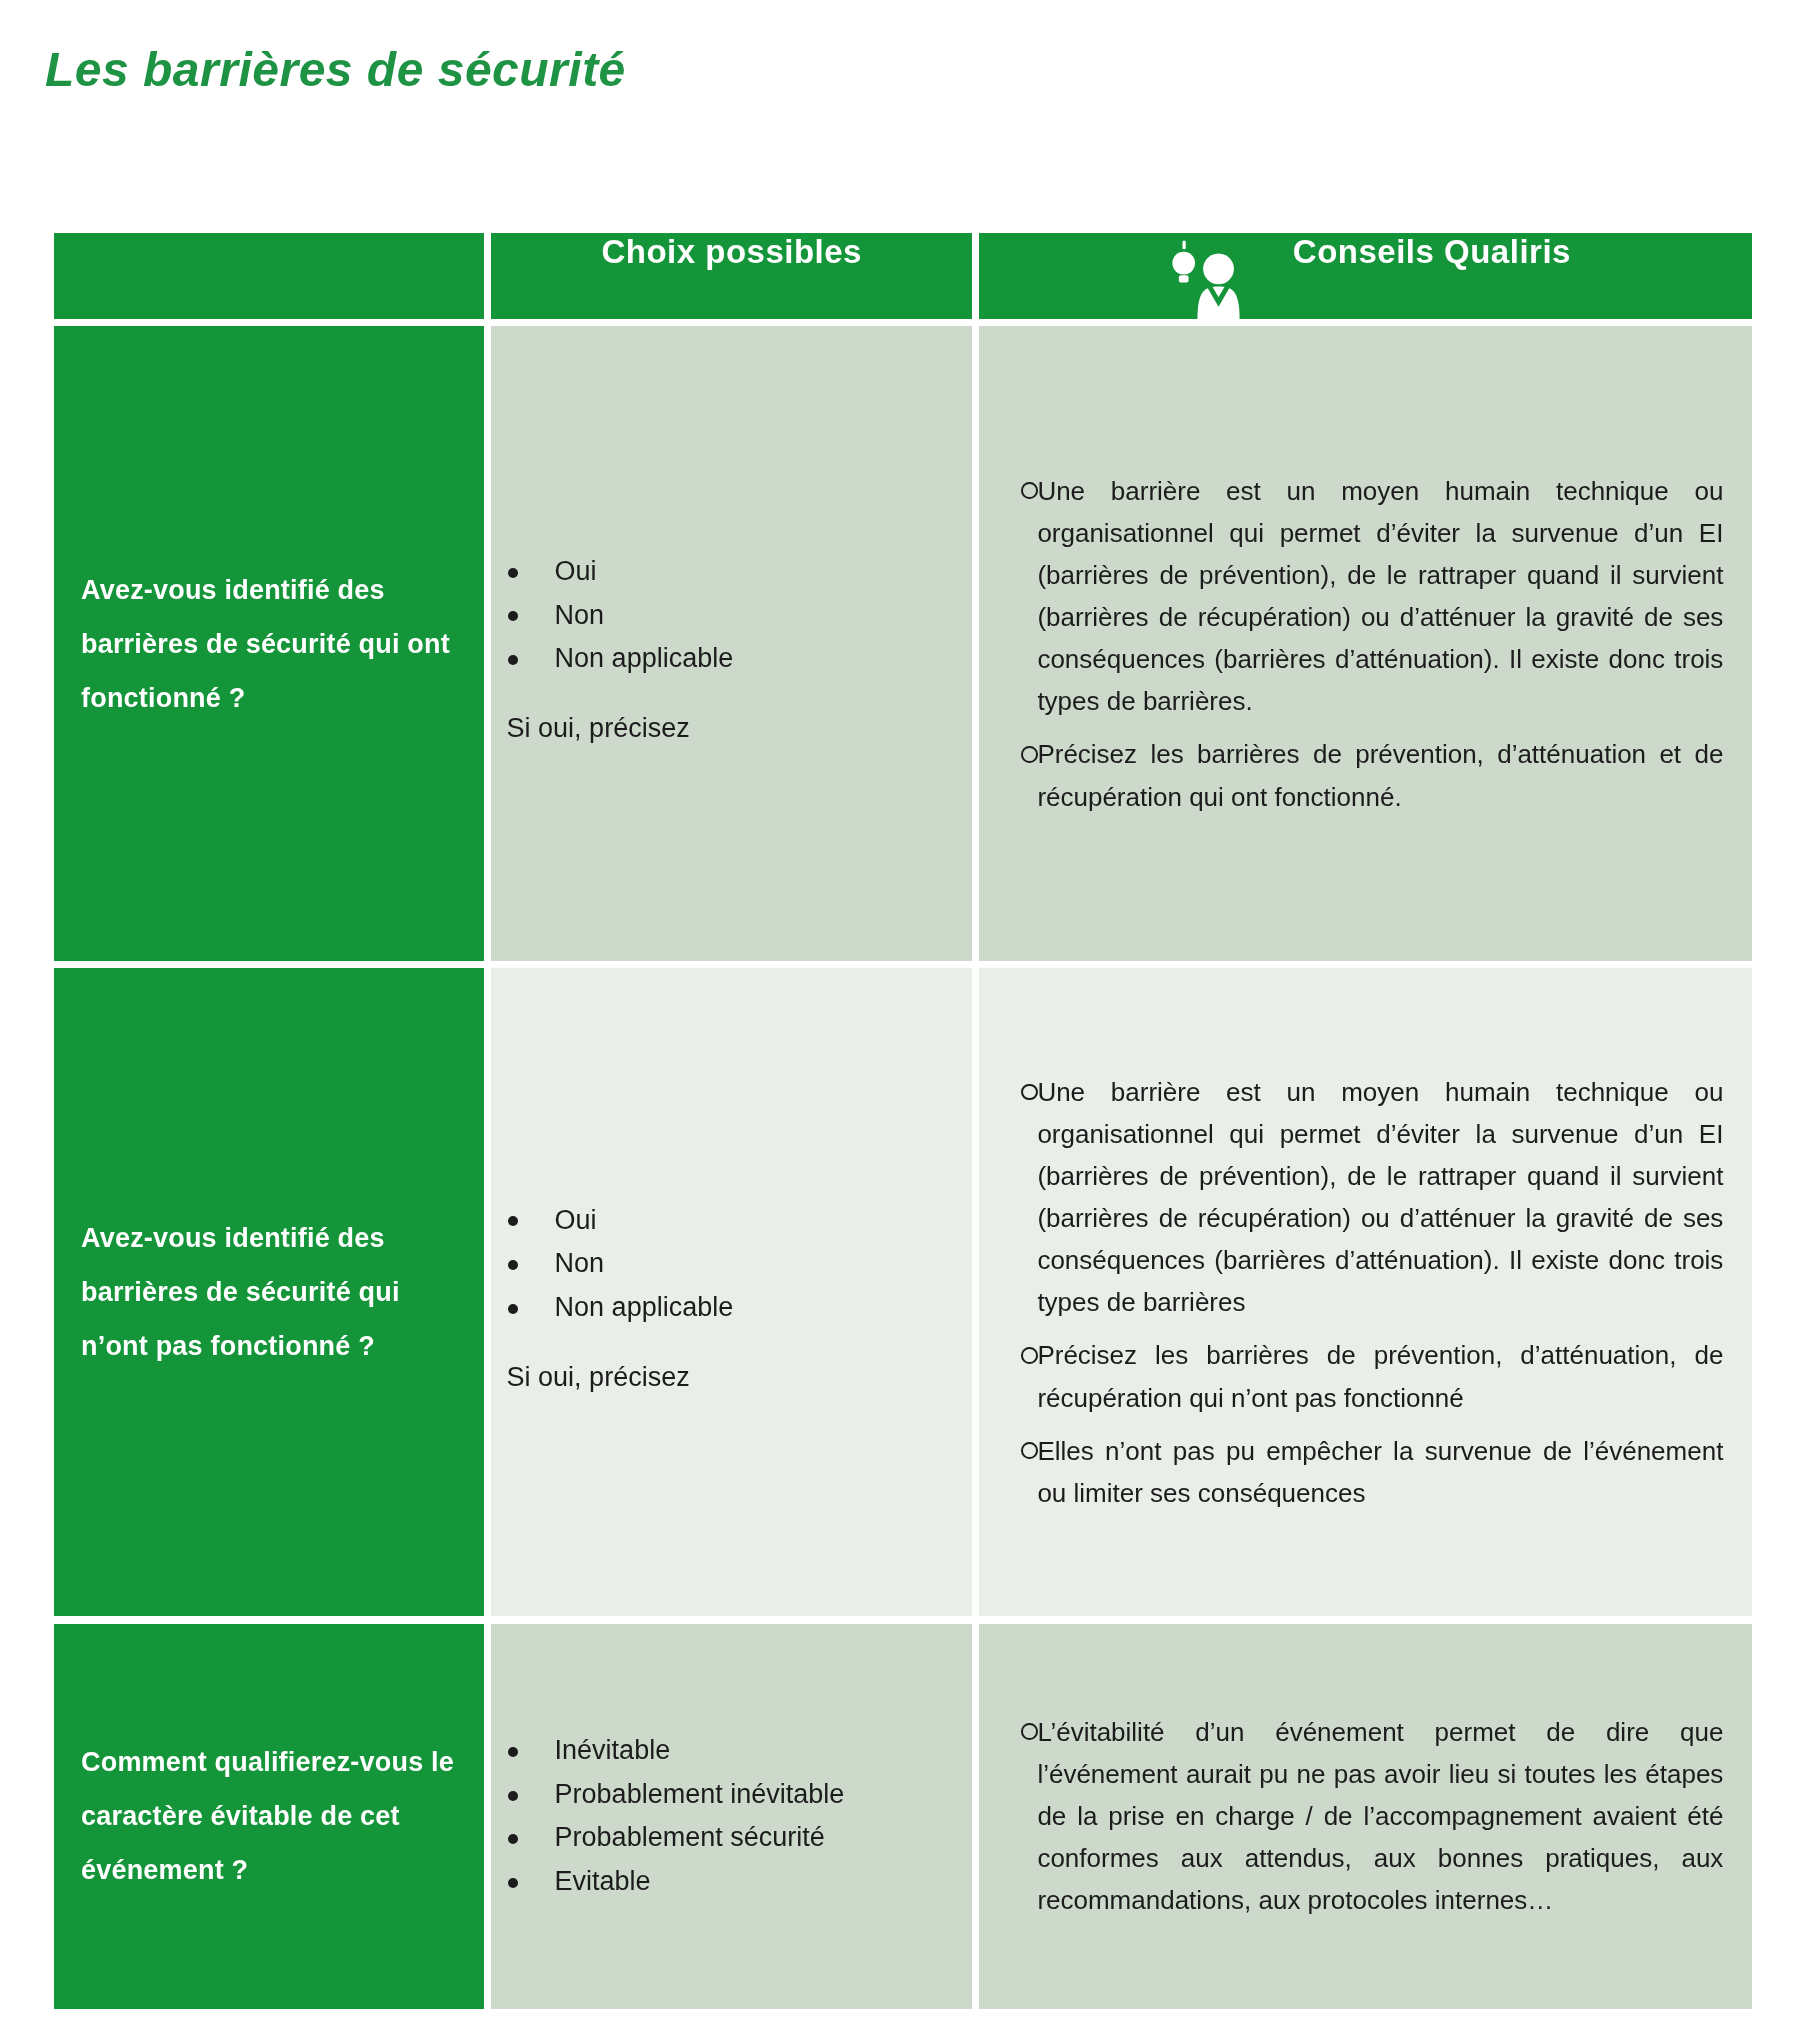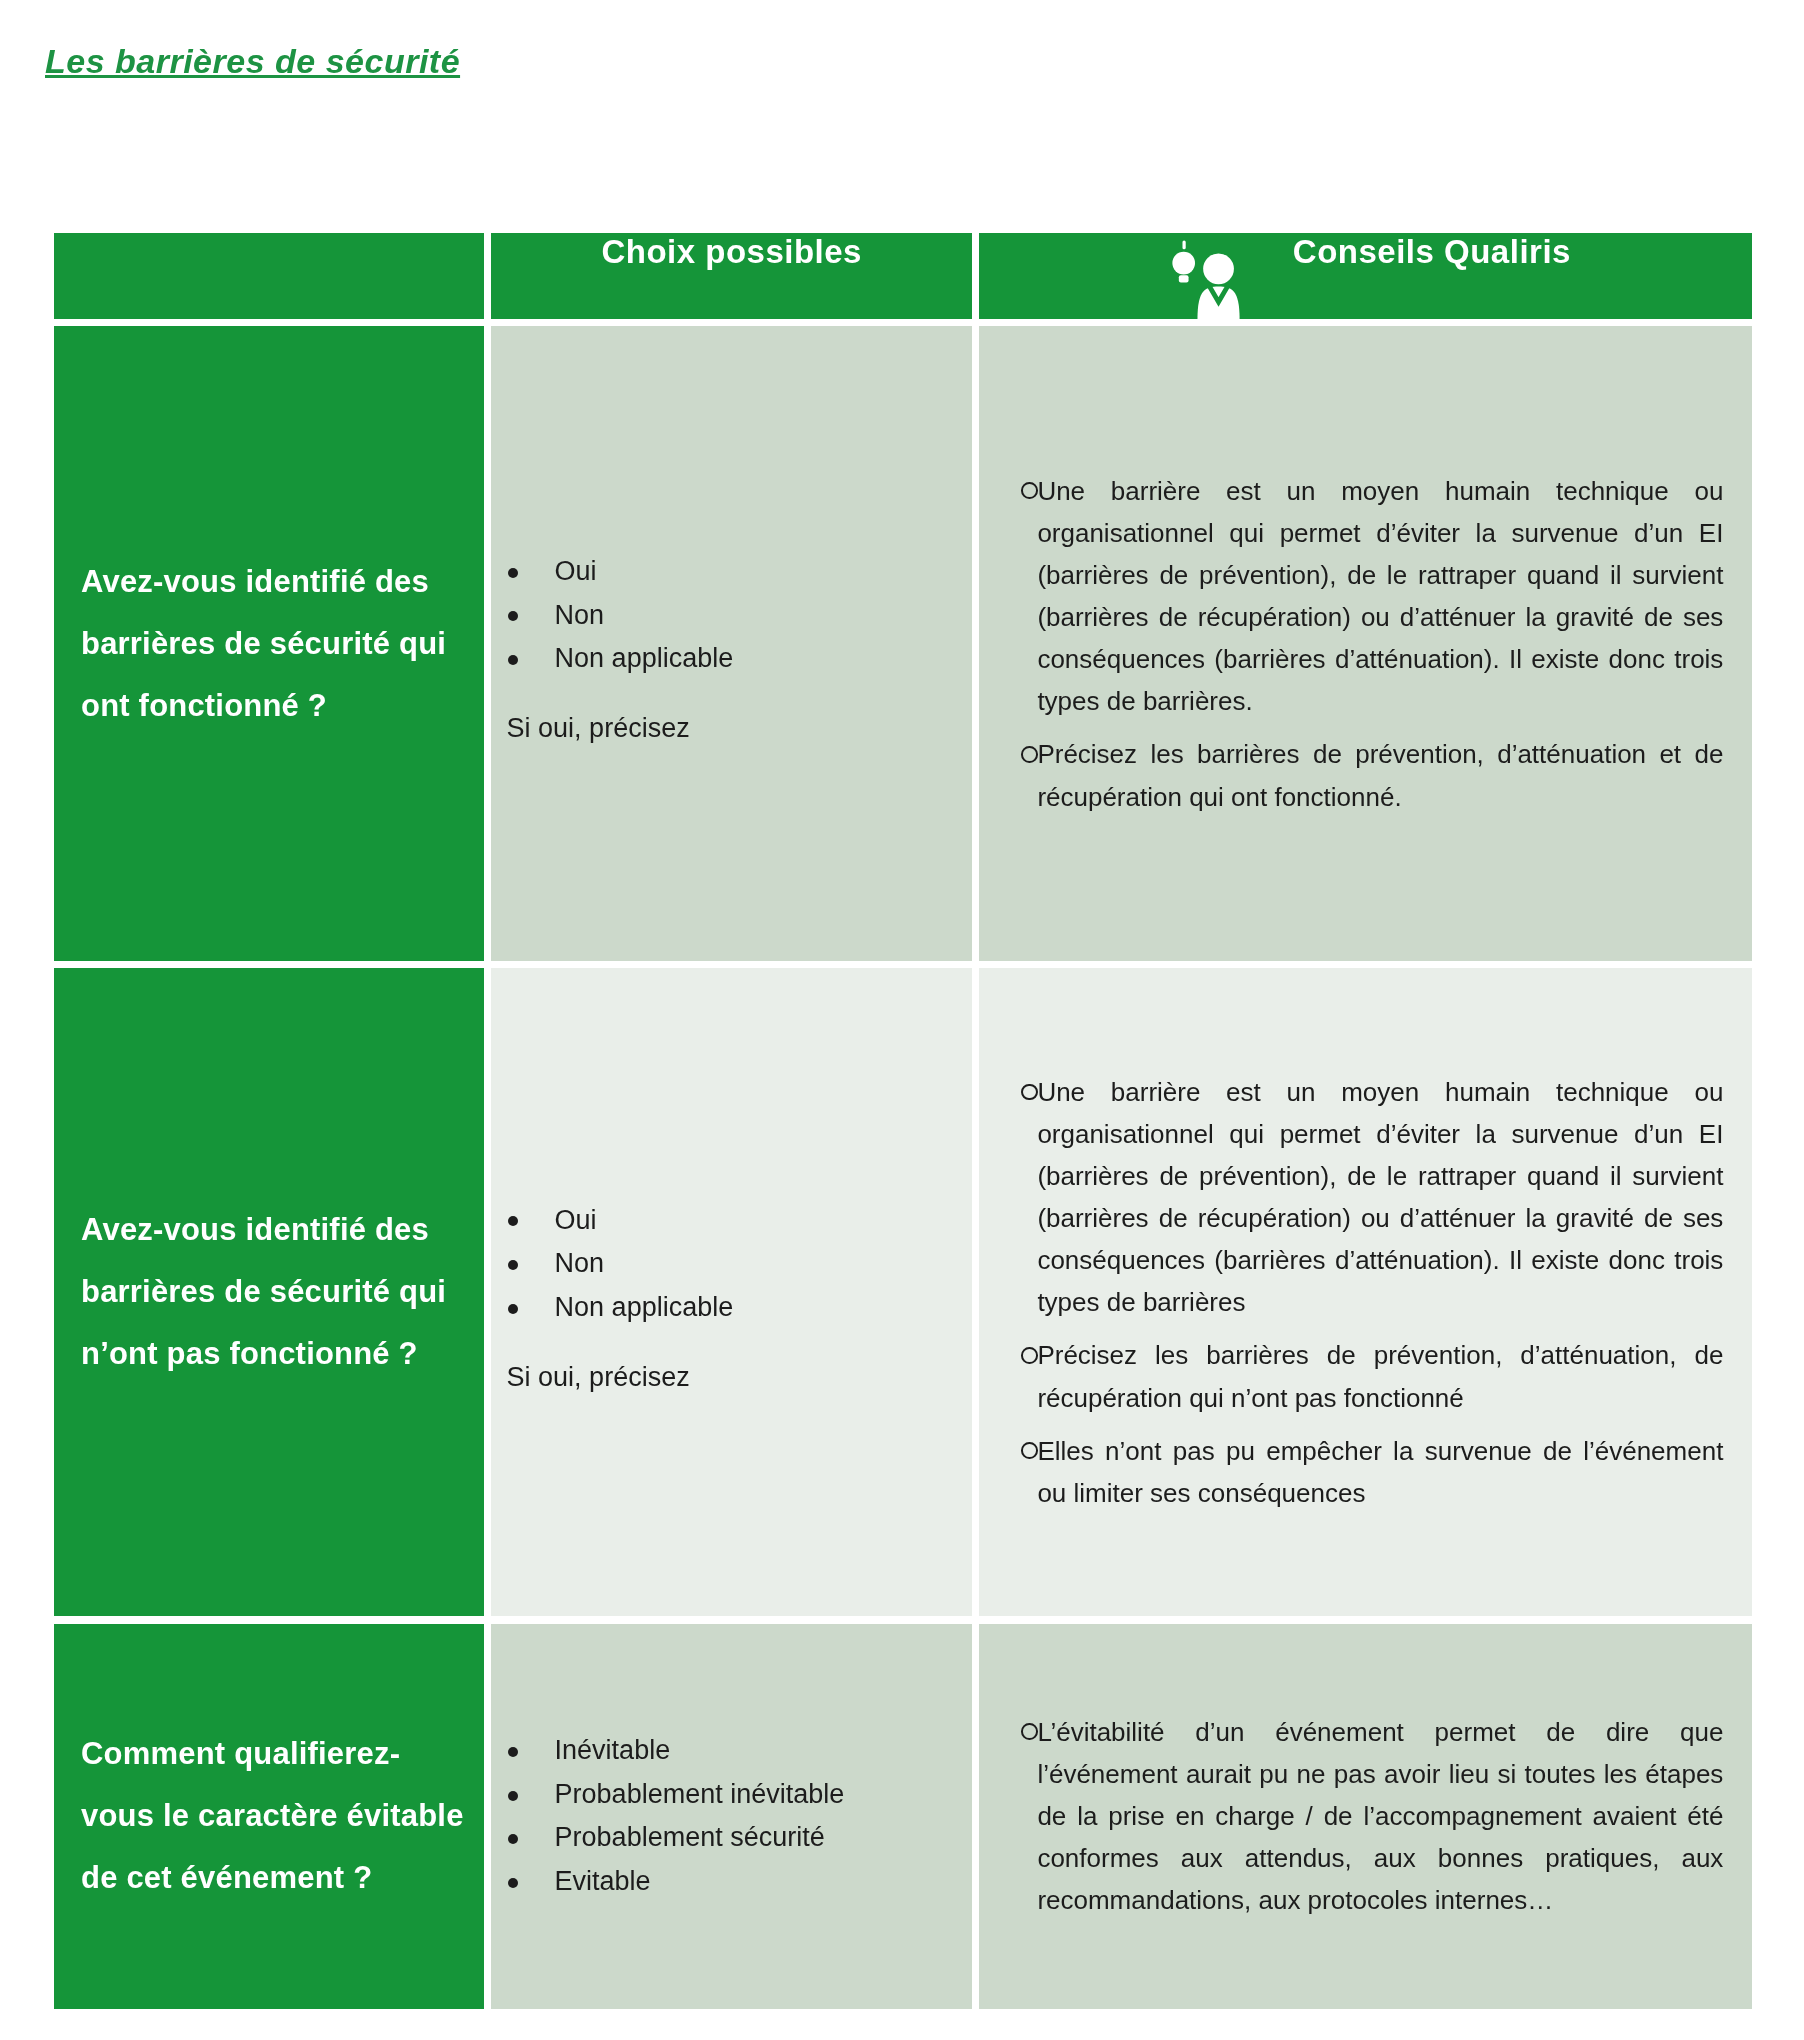--- a/index.html
+++ b/index.html
@@ -5,22 +5,22 @@
   * { margin:0; padding:0; box-sizing:border-box; }
   html, body {
     width:1805px; height:2041px;
     background:#ffffff;
     font-family:"Liberation Sans", sans-serif;
     color:#1c1c1c;
     position:relative;
   }
   .page-title {
     position:absolute; left:45px; top:42px;
-    font-size:34px; font-weight:bold; font-style:italic;
-    color:#1d9343; letter-spacing:0.5px;text-decoration:underline;
+    font-size:48px; font-weight:bold; font-style:italic;
+    color:#1d9343; letter-spacing:0.5px;
   }
   .qtable {
     position:absolute; left:54px; top:233px;
     display:grid;
     grid-template-columns:430px 481px 773px;
     grid-template-rows:86px 635px 648px 385px;
     gap:7.2px;
     background:#ffffff;
   }
   .cell.green { background:#159539; color:#ffffff; }
@@ -30,21 +30,21 @@
   .header-cell {
     display:flex; align-items:flex-start; justify-content:center;
     font-size:33px; font-weight:bold; color:#ffffff;
     letter-spacing:0.5px;
   }
   .conseils-header .hdr-icon { width:94px; height:81px; align-self:flex-end; margin-right:38px; flex:0 0 auto; }
 
   .question-cell {
     display:flex; align-items:center;
     padding:22px 18px 22px 27px;
-    font-size:31px; font-weight:bold; line-height:2.0;
+    font-size:27px; font-weight:bold; line-height:2.0;
     letter-spacing:0.2px;
   }
   .choices-cell {
     display:flex; flex-direction:column; justify-content:center;
     padding:18px 18px 18px 15.4px;
     font-size:27px;
   }
   .choices-list { list-style:none; }
   .choices-list li { position:relative; padding-left:48px; margin:12.7px 0; }
   .choices-list li::before {

